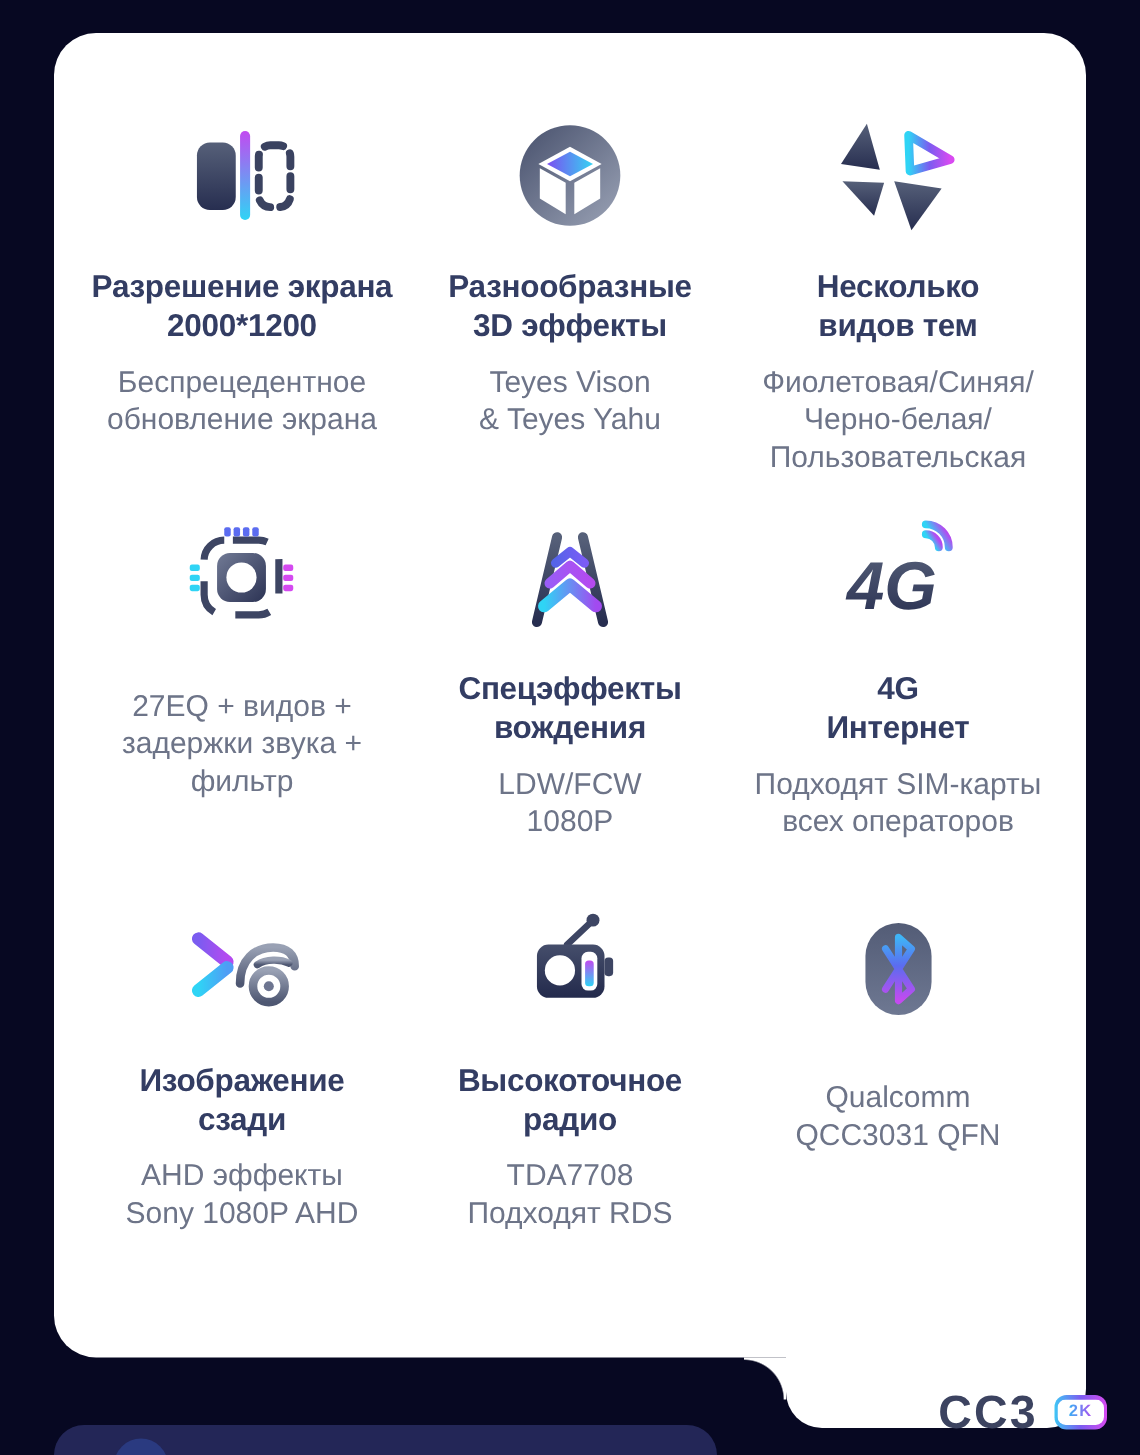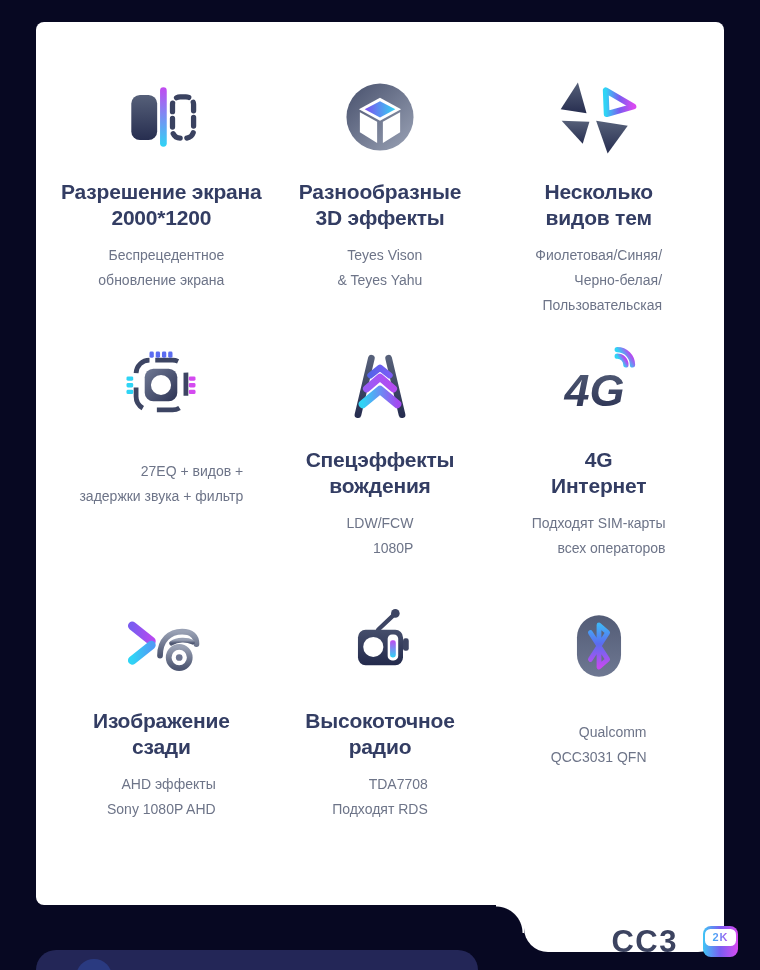--- a/index.html
+++ b/index.html
@@ -5,21 +5,21 @@
   html,body{margin:0;padding:0;}
   body{
     width:760px;height:970px;overflow:hidden;position:relative;
     background:#070822;
     font-family:"Liberation Sans","DejaVu Sans",sans-serif;
   }
   .stage{position:absolute;inset:0;}
   
   .card{
     position:absolute;left:36px;top:22px;width:688px;height:883px;
-    background:#ffffff;border-radius:8px;
+    background:#ffffff;border-radius:28px;
   }
   .card-tab{
     position:absolute;left:524px;top:850px;width:200px;height:102px;
     background:#ffffff;border-radius:0 0 26px 24px;
   }
   .card-fillet{
     position:absolute;left:496px;top:905px;width:28px;height:28px;
     background:radial-gradient(circle 28px at 0% 100%, #070822 0 26px, #ffffff 27px);
   }
   
@@ -31,25 +31,25 @@
   .cell{display:flex;flex-direction:column;align-items:center;text-align:center;}
   .cell.r1{padding-top:49px;}
   .cell.r2{padding-top:25px;}
   .cell.r3{padding-top:16px;}
   .icon-wrap{height:92px;display:flex;align-items:center;justify-content:center;margin-bottom:16px;}
   .title{
     margin:0;font-size:21px;line-height:26px;font-weight:700;color:#333d63;
     letter-spacing:-0.2px;white-space:pre-line;
   }
   .subtitle{
-    margin:12px 0 0 0;font-size:14px;line-height:25px;color:#6d7488;white-space:pre-line;text-align:right;
+    margin:12px 0 0 0;font-size:20px;line-height:25px;color:#6d7488;white-space:pre-line;
   }
   
   .logo-row{
-    position:absolute;right:22px;bottom:13px;display:flex;gap:25px;
+    position:absolute;right:22px;bottom:13px;display:flex;align-items:center;gap:11px;
   }
   .logo-text{
     font-size:31px;font-weight:700;color:#3c4360;letter-spacing:1.5px;line-height:1;
   }
   .badge2k{
     display:inline-block;padding:2.5px;border-radius:8px;
     background:linear-gradient(90deg,#3fc6f5,#7b5cf0,#d84af1);
   }
   .badge2k-inner{
     display:block;background:#ffffff;border-radius:5.5px;padding:2px 7px;

